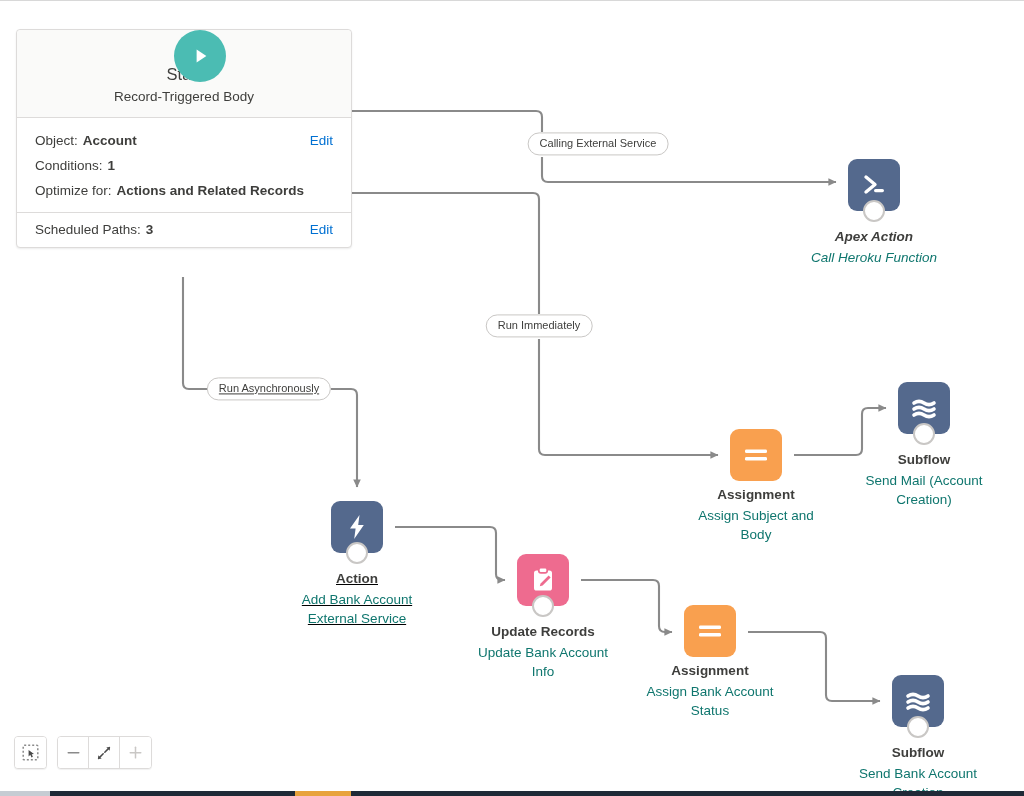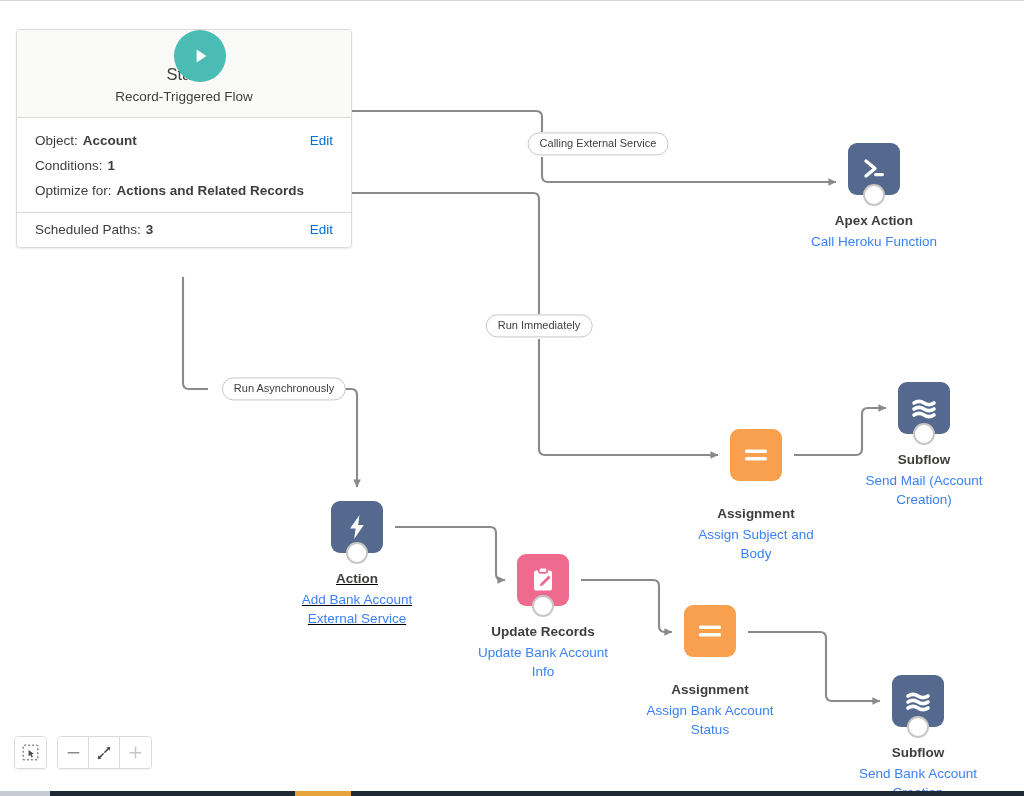--- a/index.html
+++ b/index.html
@@ -58,22 +58,22 @@
   .node .box.pink{background:#ee6b8f;}
   .node .badge{
     position:absolute;left:50%;margin-left:-11px;bottom:-11px;
     width:22px;height:22px;border-radius:50%;
     background:#fff;border:2px solid #c9c7c5;box-sizing:border-box;
   }
   .node .n-title{
     font-size:13.5px;font-weight:bold;color:#3e3e3c;
     margin-top:18px;line-height:1.25;
   }
-  .node .n-sub{font-size:13.5px;color:#3b82f6;line-height:1.45;margin-top:2px;}
-  .node.nobadge .n-title{margin-top:25px;}
+  .node .n-sub{font-size:13.5px;color:#0f766e;line-height:1.45;margin-top:2px;}
+  .node.nobadge .n-title{margin-top:6px;}
 
   
   .pill{
     position:absolute;transform:translate(-50%,-50%);
     background:#fff;border:1px solid #c9c7c5;border-radius:999px;
     padding:4px 11px;font-size:11px;color:#3e3e3c;white-space:nowrap;
     line-height:1.2;cursor:pointer;
   }
 
   
@@ -126,21 +126,21 @@
   </svg>
 
   <div class="start-card">
     <div class="play-badge">
       <svg width="26" height="26" viewBox="0 0 26 26" aria-hidden="true">
         <path d="M9.6 6.4 L19.4 13 L9.6 19.6 Z" fill="#ffffff"></path>
       </svg>
     </div>
     <div class="start-head">
       <div class="start-title">Start</div>
-      <div class="start-sub">Record-Triggered Flow</div>
+      <div class="start-sub">Record-Triggered Body</div>
     </div>
     <div class="start-body">
 
       <div class="start-row">
         <span class="lbl">Object:</span>
         <span class="val">Account</span>
         <span class="edit">Edit</span>
       </div>
 
 
@@ -157,23 +157,23 @@
     </div>
     <div class="start-foot">
       <span class="lbl">Scheduled Paths:</span>
       <span class="val">3</span>
       <span class="edit">Edit</span>
     </div>
   </div>
 
   <div class="pill" style="left:598px;top:143px;">Calling External Service</div>
   <div class="pill" style="left:539px;top:325px;">Run Immediately</div>
-  <div class="pill" style="left:284px;top:388px;">Run Asynchronously</div>
-
-  <div class="node" style="left:874px;top:142px;">
+  <div class="pill" style="left:269px;top:388px;text-decoration:underline;">Run Asynchronously</div>
+
+  <div class="node" style="left:874px;top:158px;font-style:italic;">
     <div class="box blue">
       <svg width="32" height="32" viewBox="0 0 32 32" aria-hidden="true">
         <path d="M8 8 L17 15.5 L8 23" fill="none" stroke="#fff" stroke-width="3.4" stroke-linecap="round" stroke-linejoin="round"></path>
         <rect x="16" y="20" width="10" height="3.2" rx="1.6" fill="#fff"></rect>
       </svg>
       <span class="badge"></span>
     </div>
     <div class="n-title">Apex Action</div>
     <div class="n-sub">Call Heroku Function</div>
   </div>

